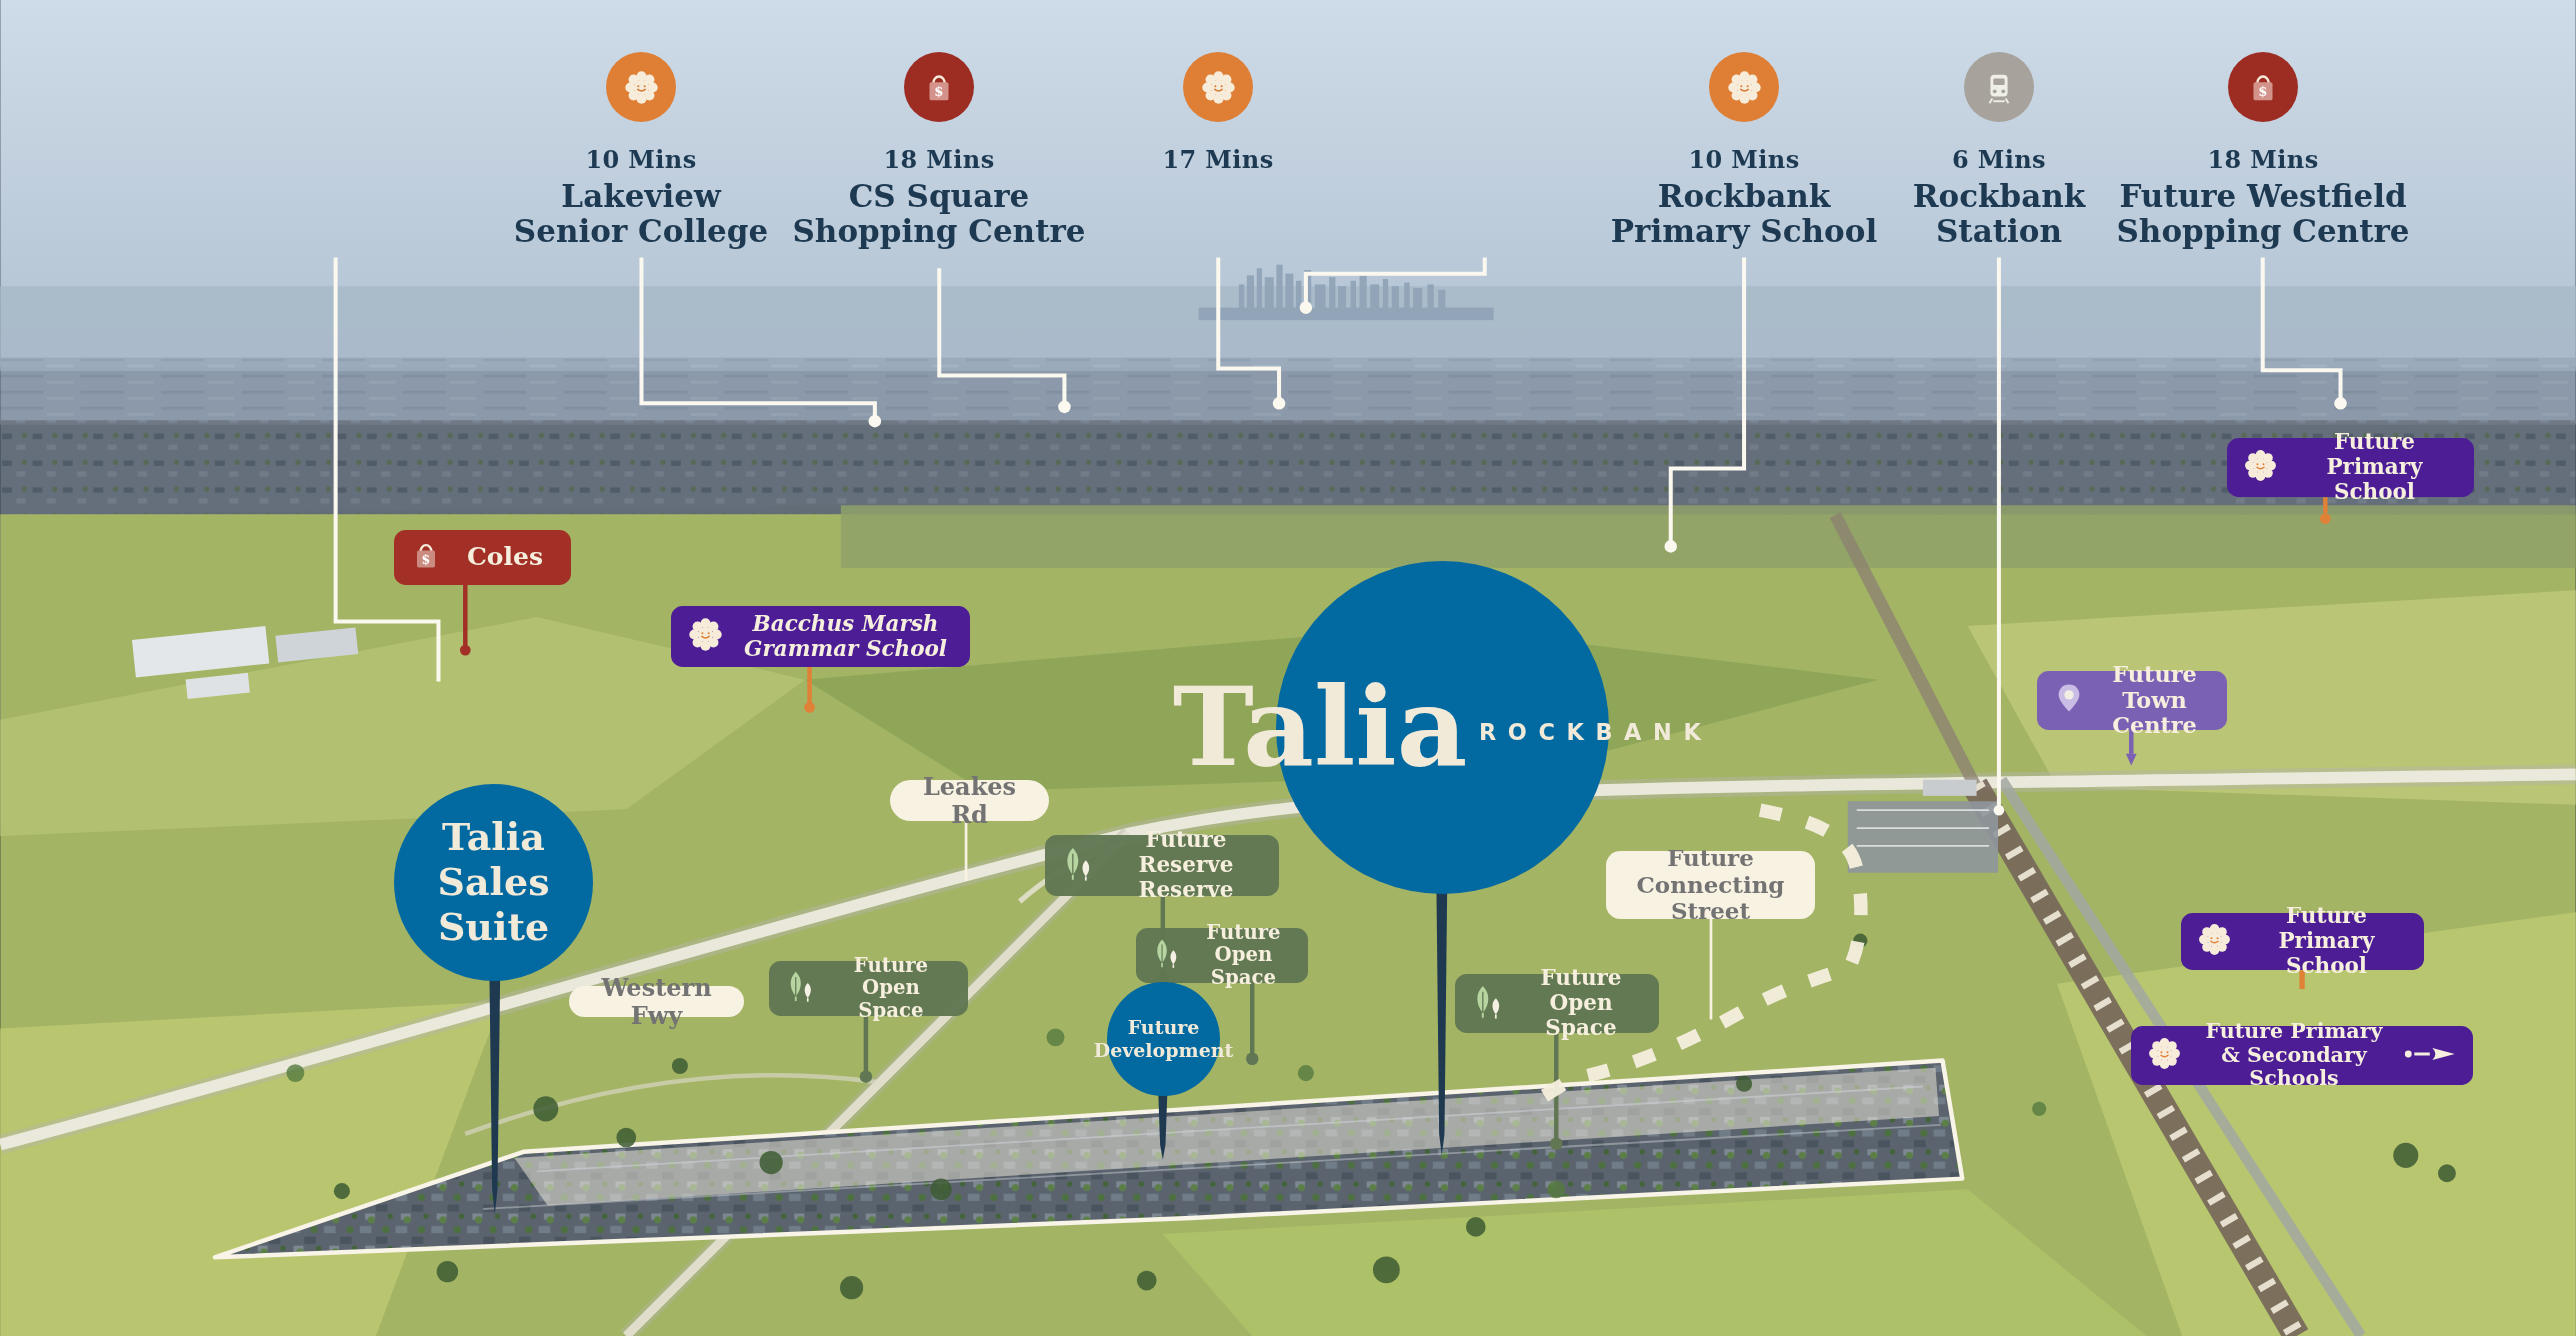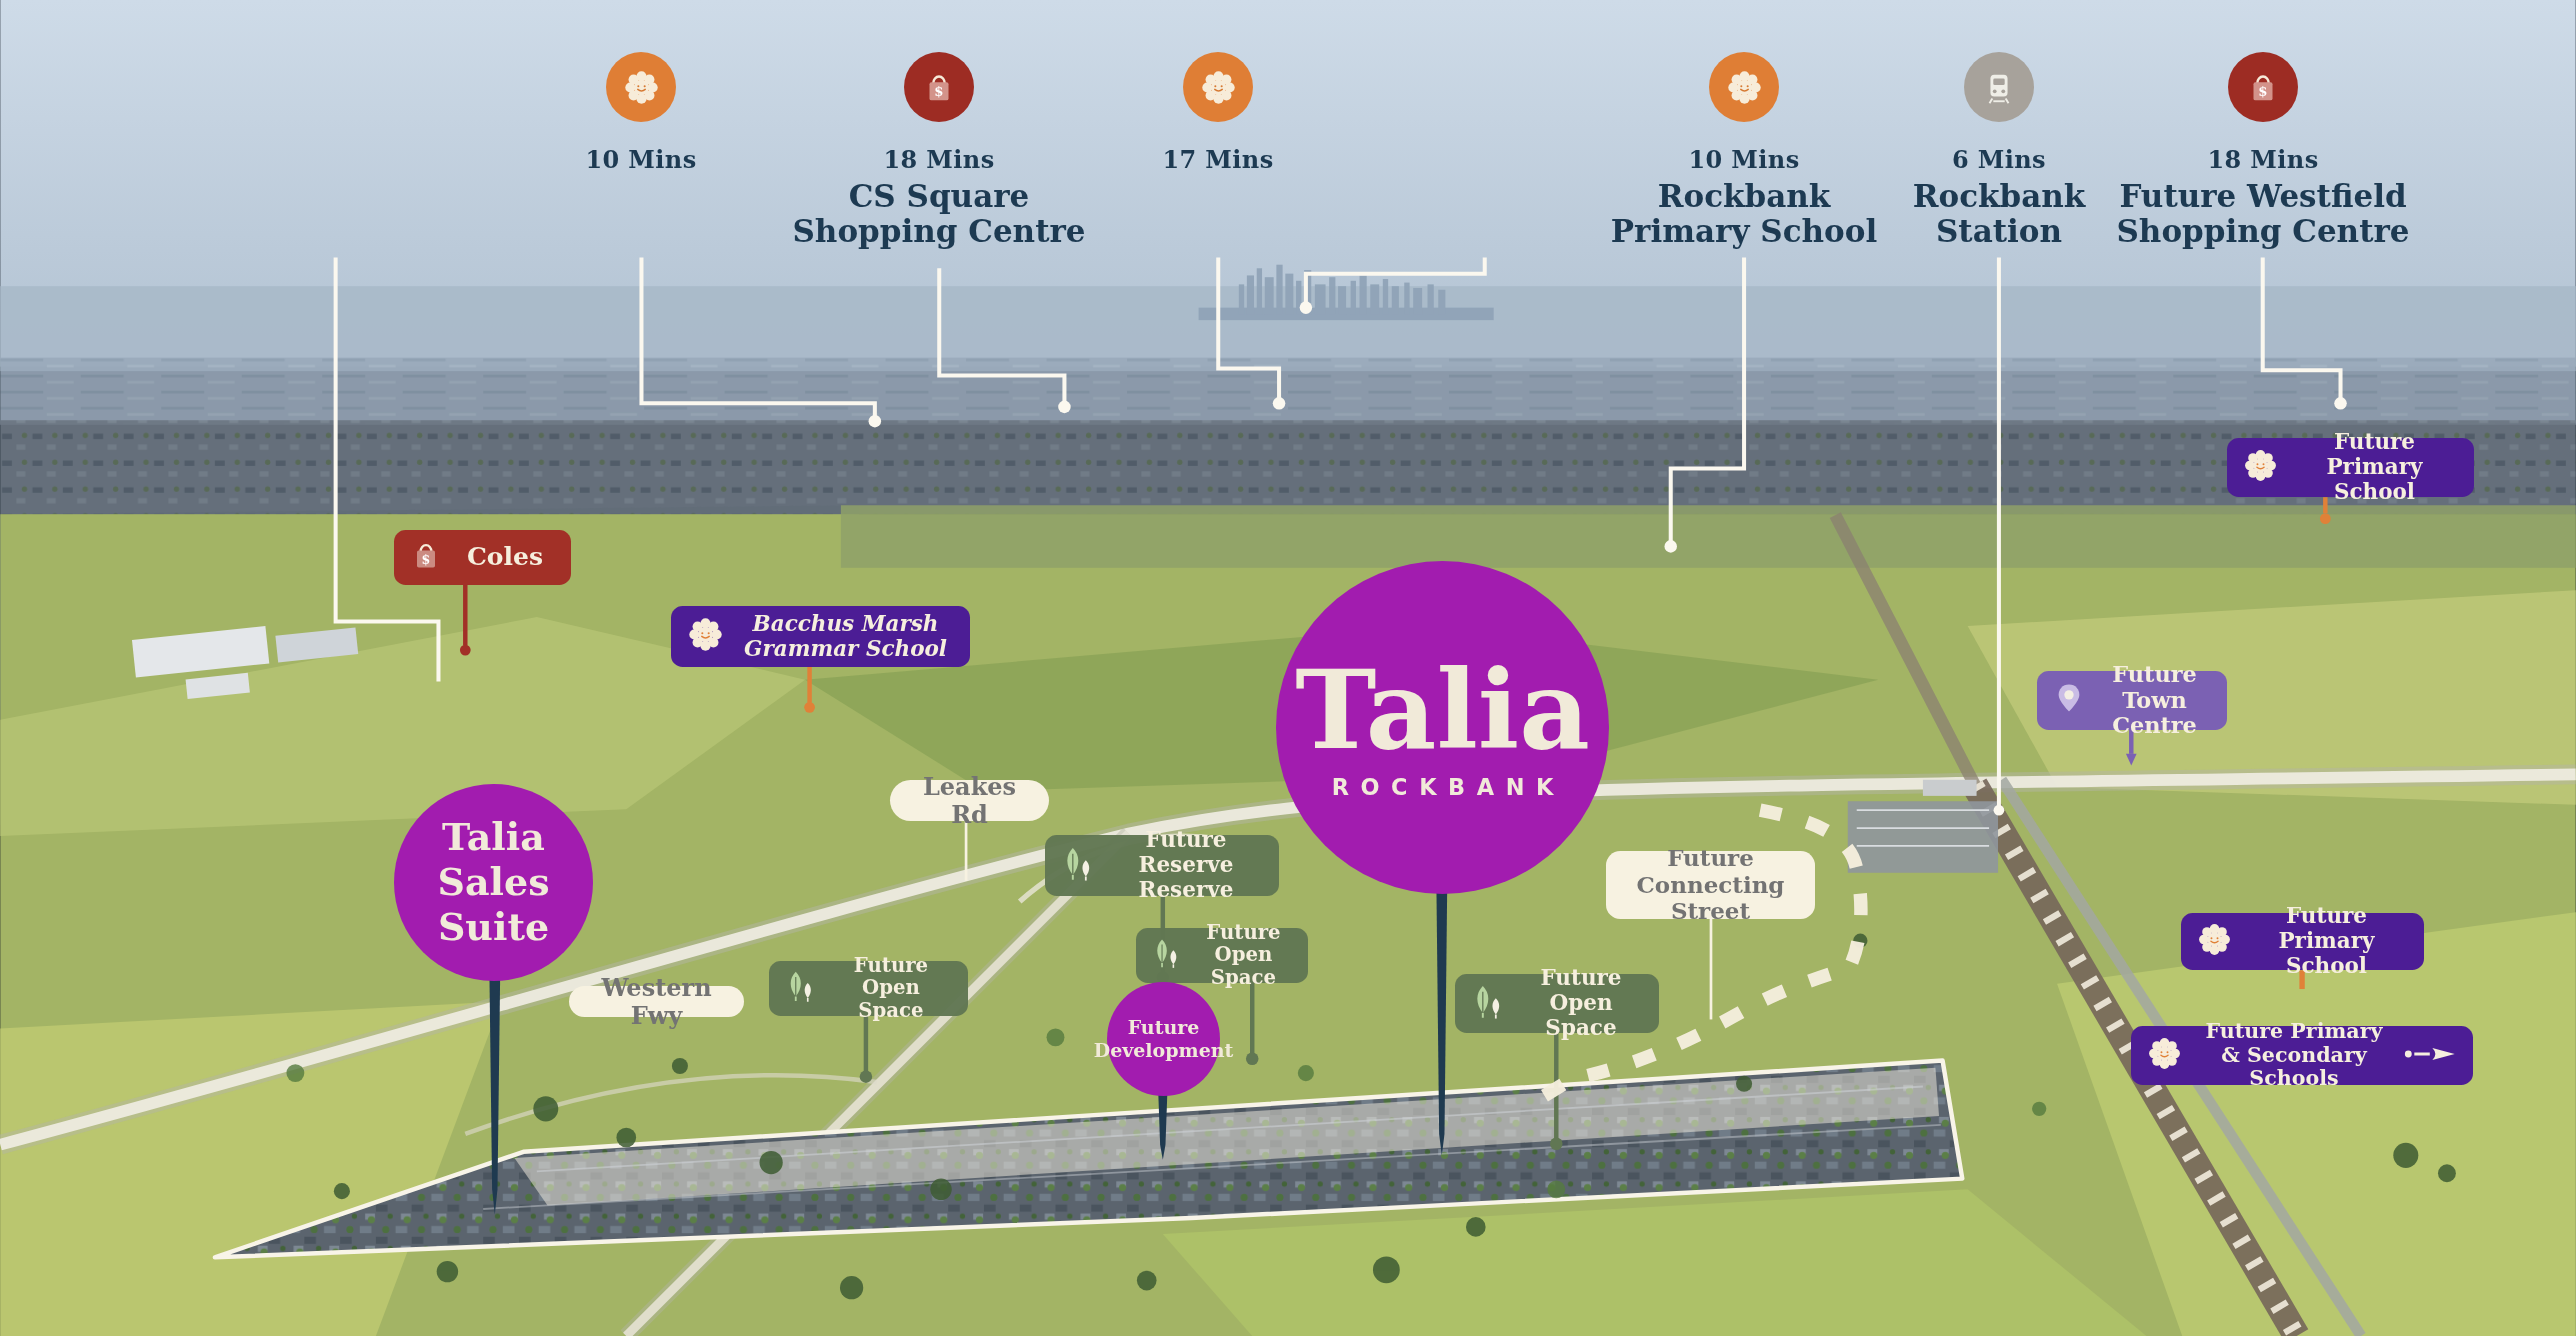--- a/index.html
+++ b/index.html
@@ -32,22 +32,22 @@
   #b-os-left{left:769px;top:961px;width:199px;height:55px;font-size:19.7px;}
   #b-os-mid{left:1136px;top:928px;width:172px;height:55px;font-size:19.7px;}
   #b-os-right{left:1455px;top:974px;width:204px;height:59px;}
   #b-connect{left:1606px;top:851px;width:209px;height:68px;border-radius:14.3px;font-size:23px;justify-content:center;}
   #b-town{left:2037px;top:671px;width:190px;height:59px;}
   #b-fps-top{left:2227px;top:438px;width:247px;height:59px;}
   #b-fps-right{left:2181px;top:913px;width:243px;height:57px;}
   #b-fpss{left:2131px;top:1026px;width:342px;height:59px;font-size:20.6px;}
 
   
-  .ncirc{position:absolute;border-radius:50%;background:#a21caf;color:#f1ead9;
-         display:flex;flex-direction:column;align-items:center;justify-content:center;text-align:center;}
+  .ncirc{position:absolute;border-radius:50%;background:#0369a1;color:#f1ead9;
+         display:flex;flex-direction:row;align-items:center;justify-content:center;text-align:center;}
   #c-sales{left:394px;top:784px;width:199px;height:197px;font-size:38px;font-weight:bold;line-height:1.18;}
   #c-talia{left:1276px;top:561px;width:333px;height:333px;}
   #c-talia .word{font-size:109px;font-weight:bold;line-height:1;}
   #c-talia .sub{font-family:"DejaVu Sans",sans-serif;font-size:22.4px;font-weight:bold;
                 letter-spacing:11.6px;margin-top:9px;text-indent:11.6px;}
   #c-dev{left:1107px;top:982px;width:113px;height:114px;font-size:19px;font-weight:bold;line-height:1.2;}
 </style>
 </head>
 <body>
 
@@ -250,20 +250,21 @@
             <circle cx="22" cy="34" r="5.4"></circle>
             <circle cx="30.5" cy="30.5" r="5.4"></circle>
             <circle cx="22" cy="22" r="8"></circle>
           </g>
           <circle cx="18.6" cy="20.6" r="1.1" fill="#d67a33"></circle>
           <circle cx="25.4" cy="20.6" r="1.1" fill="#d67a33"></circle>
           <path d="M18 24 q4 3.4 8 0" fill="none" stroke="#d67a33" stroke-width="1.6" stroke-linecap="round"></path>
         </svg>
     </div>
     <div class="mins">10 Mins</div>
+    <div class="nm"><span>Lakeview</span><br><span>Senior College</span></div>
   </div>
 
   <div class="poi" style="left:939px">
     <div class="ic" style="background:#9d2c23">
       <svg width="38" height="38" viewBox="0 0 40 40">
           <path d="M14,16 a6,7 0 0 1 12,0" fill="none" stroke="#f6ead8" stroke-width="2.6"></path>
           <rect x="10" y="15" width="20" height="19" rx="2" fill="#d3938a"></rect>
           <text x="20" y="29.5" text-anchor="middle" font-family="DejaVu Serif,serif" font-size="14" font-weight="bold" fill="#ffffff">$</text>
         </svg>
     </div>

